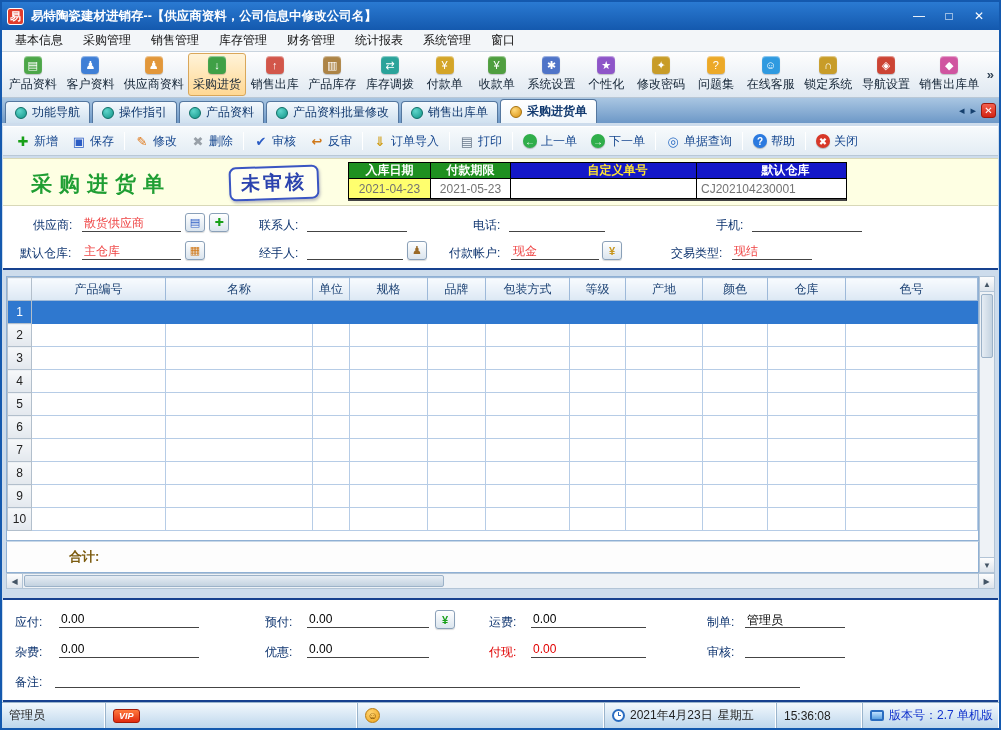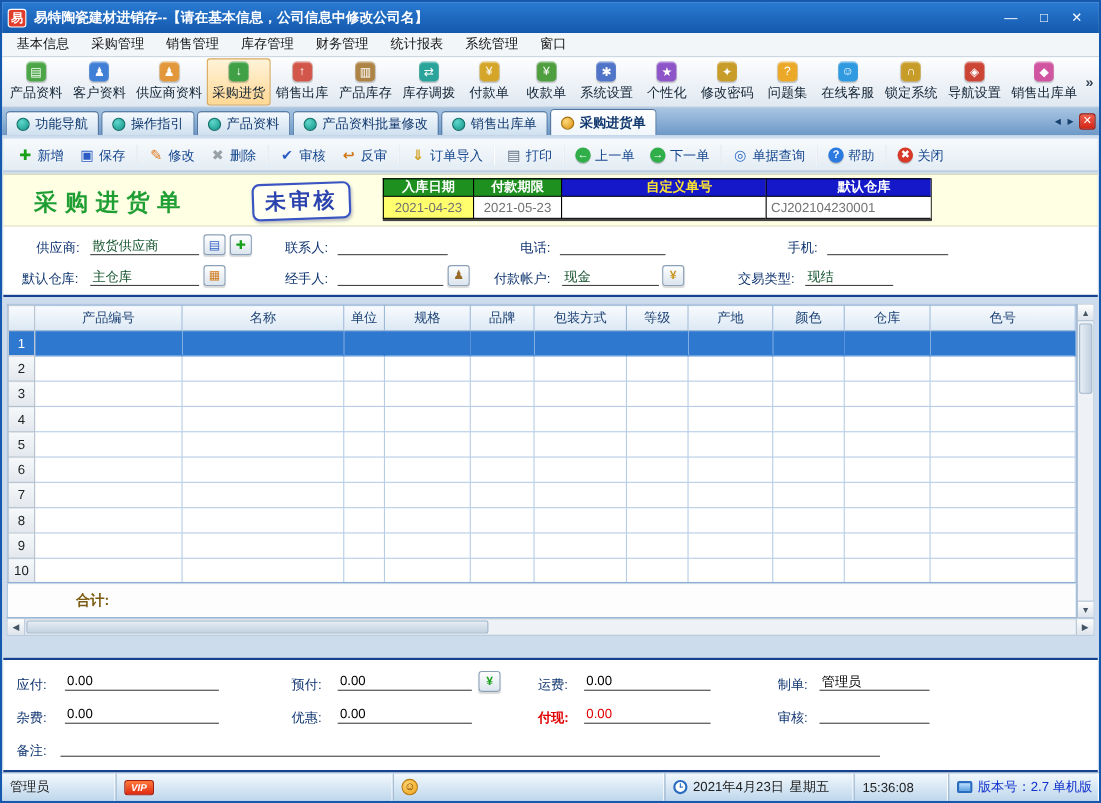--- a/index.html
+++ b/index.html
@@ -46,21 +46,21 @@
   .hg-head{height:17px;border:1px solid #000;border-right:none;display:flex;align-items:center;justify-content:center;font-weight:bold;color:#fff;}
   .hg-head.green{background:var(--c-date_header_green,#1e9020);}
   .hg-head.blue{background:var(--c-no_header_blue,#1418c8);padding-left:28px;}
   .hg-head.ytext{color:#ffe430;}
   .hg-val{height:20px;border:1px solid #000;border-right:none;border-top:none;background:#fff;display:flex;align-items:center;justify-content:center;color:#737373;}
   .hg-val.yellow{background:var(--c-date_value_yellow,#ffff6e);}
   .hg-val.leftal{justify-content:flex-start;padding-left:4px;}
   
   .fields{height:64px;position:relative;background:#fff;border-bottom:2px solid #17418f;margin:0 1px;flex:0 0 auto;}
   .flabel{position:absolute;color:#0f3570;white-space:nowrap;}
-  .fval{position:absolute;border-bottom:1px solid #444;height:17px;color:#14532d;padding:0 2px;white-space:nowrap;overflow:hidden;}
+  .fval{position:absolute;border-bottom:1px solid #444;height:17px;color:#ef4444;padding:0 2px;white-space:nowrap;overflow:hidden;}
   .mini-btn{position:absolute;width:20px;height:19px;border:1px solid #8aa0b8;border-radius:3px;background:linear-gradient(#ffffff,#dbe5ee);display:flex;align-items:center;justify-content:center;font-size:11px;font-weight:bold;box-shadow:0 1px 1px rgba(0,0,0,.15);}
   
   .grid-region{flex:1;position:relative;margin:6px 4px 0;overflow:hidden;}
   .grid-wrap{position:absolute;left:0;right:16px;top:0;bottom:32px;background:#fff;border:1px solid #8fb0d4;overflow:hidden;}
   table.grid{border-collapse:collapse;table-layout:fixed;width:100%;}
   table.grid th,table.grid td{border:1px solid #b6cce6;height:23px;overflow:hidden;white-space:nowrap;font-weight:normal;}
   table.grid thead th{background:linear-gradient(#f8fbfe,#dce8f4);border-color:#9db9d9;color:#1c4274;margin-top:32px;}
   td.rownum,th.rownum-h{background:linear-gradient(#f6f8fa,#e3e8ee);border-color:#b2bfcc !important;text-align:center;color:#222;}
   tr.selected td{background:var(--c-selected_row,#2f78cf);border-color:#2f78cf;}
   tr.selected td.rownum{color:#fff;background:var(--c-selected_row,#2f78cf);}
@@ -69,46 +69,46 @@
   .vscroll{position:absolute;top:0;right:0;bottom:0;width:16px;background:#eef2f6;border:1px solid #b2c4d6;}
   .vs-btn{height:15px;display:flex;align-items:center;justify-content:center;font-size:8px;color:#456;background:linear-gradient(#fdfdfd,#dde4ec);border-bottom:1px solid #b2c4d6;}
   .vs-btn.down{position:absolute;bottom:0;left:0;right:0;border-top:1px solid #b2c4d6;border-bottom:none;}
   .vs-thumb{position:absolute;left:1px;right:1px;top:17px;height:64px;background:linear-gradient(90deg,#e6edf4,#c3d2e0);border:1px solid #9cb2c8;border-radius:2px;}
   .hscroll{height:16px;margin:0 4px;position:relative;background:#eef2f6;border:1px solid #b2c4d6;flex:0 0 auto;}
   .hs-btn{position:absolute;top:0;bottom:0;width:16px;display:flex;align-items:center;justify-content:center;font-size:8px;color:#456;background:linear-gradient(#fdfdfd,#dde4ec);}
   .hs-btn.left{left:0;border-right:1px solid #b2c4d6;}
   .hs-btn.right{right:0;border-left:1px solid #b2c4d6;}
   .hs-thumb{position:absolute;top:1px;bottom:1px;left:17px;width:420px;background:linear-gradient(#e6edf4,#c3d2e0);border:1px solid #9cb2c8;border-radius:2px;}
   
-  .summary{height:104px;position:relative;background:#fff;border-top:2px solid #17418f;border-bottom:2px solid #17418f;margin:20px 1px 0;flex:0 0 auto;}
+  .summary{height:104px;position:relative;background:#fff;border-top:2px solid #17418f;border-bottom:2px solid #17418f;margin:9px 1px 0;flex:0 0 auto;}
   .slabel{position:absolute;color:#0f3570;white-space:nowrap;}
   .sval{position:absolute;border-bottom:1px solid #444;height:16px;padding:0 2px;color:#000;white-space:nowrap;overflow:hidden;}
   .red{color:#e00000 !important;}
-  .boldr{font-weight:bold;}
+  .boldr{font-weight:normal;}
   
   .statusbar{height:26px;background:linear-gradient(#f2f8fd,#bed7ec);border-top:1px solid #9ab4cc;display:flex;align-items:stretch;flex:0 0 auto;}
   .sb-sec{display:flex;align-items:center;gap:5px;padding:0 7px;border-right:1px solid #9ab4cc;box-shadow:inset -1px 0 0 #fff;white-space:nowrap;overflow:hidden;}
   .vip-badge{background:linear-gradient(#ff7a3c,#e02a10);color:#fff;font-size:9px;font-weight:bold;font-style:italic;padding:1px 5px;border-radius:3px;border:1px solid #a51a08;}
   .smiley{width:15px;height:15px;border-radius:50%;background:radial-gradient(circle at 35% 30%,#ffd36e,#eea41c);border:1px solid #b97b10;color:#7a4a00;font-size:10px;display:flex;align-items:center;justify-content:center;}
   .clock-icon{width:13px;height:13px;border-radius:50%;border:2px solid #2a6cc0;background:#fff;position:relative;flex:0 0 auto;}
   .clock-icon::after{content:"";position:absolute;left:4px;top:1px;width:1px;height:4px;background:#2a6cc0;}
   .clock-icon::before{content:"";position:absolute;left:4px;top:4px;width:3px;height:1px;background:#2a6cc0;}
   .version-icon{width:14px;height:11px;border:2px solid #2a6cc0;border-radius:2px;background:linear-gradient(#bfe0ff,#5aa0e0);flex:0 0 auto;}
   .version-text{color:var(--c-version_blue,#1133cc);}
   
   .watermark{position:absolute;right:10px;bottom:34px;font-size:30px;font-weight:bold;color:#c6c6c6;letter-spacing:2px;text-shadow:1px 1px 0 #efefef,2px 2px 2px #9a9a9a;z-index:40;}
 </style>
 </head>
 <body>
 
 <div class="window">
 
   <div class="titlebar">
     <span class="app-icon">易</span>
-    <span class="title">易特陶瓷建材进销存--【请在基本信息，公司信息中修改公司名】</span>
+    <span class="title">易特陶瓷建材进销存--【供应商资料，公司信息中修改公司名】</span>
     <div class="win-controls">
       <span class="win-btn">—</span>
       <span class="win-btn">□</span>
       <span class="win-btn">✕</span>
     </div>
   </div>
 
   <div class="menubar">
       <span class="menu-item">基本信息</span>
       <span class="menu-item">采购管理</span>

